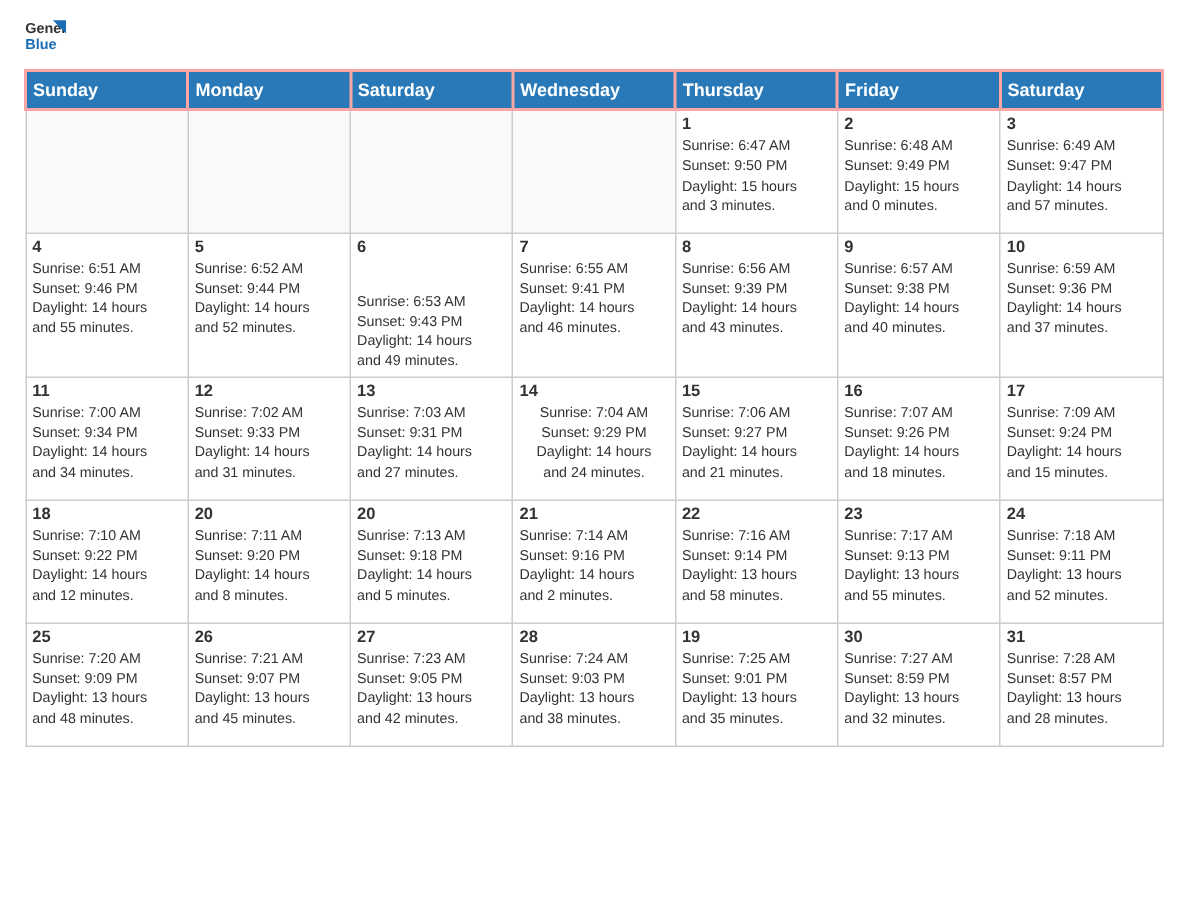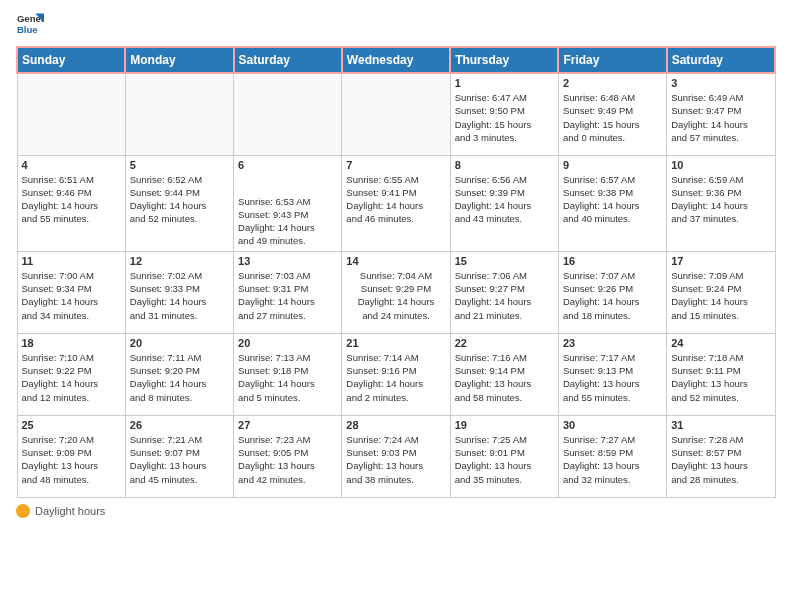--- a/index.html
+++ b/index.html
@@ -357,19 +357,13 @@
             <span class="day-num">31</span>
             <div class="day-info" style="white-space: pre-line;">Sunrise: 7:28 AM
 Sunset: 8:57 PM
 Daylight: 13 hours
 and 28 minutes.</div>
           </td>
         </tr>
       </tbody>
   </table>
 
-  <div class="footer">
-    <div class="footer-item">
-      <span class="sun-icon"></span>
-      <span>Daylight hours</span>
-    </div>
-  </div>
 </div>
 
 </body></html>

